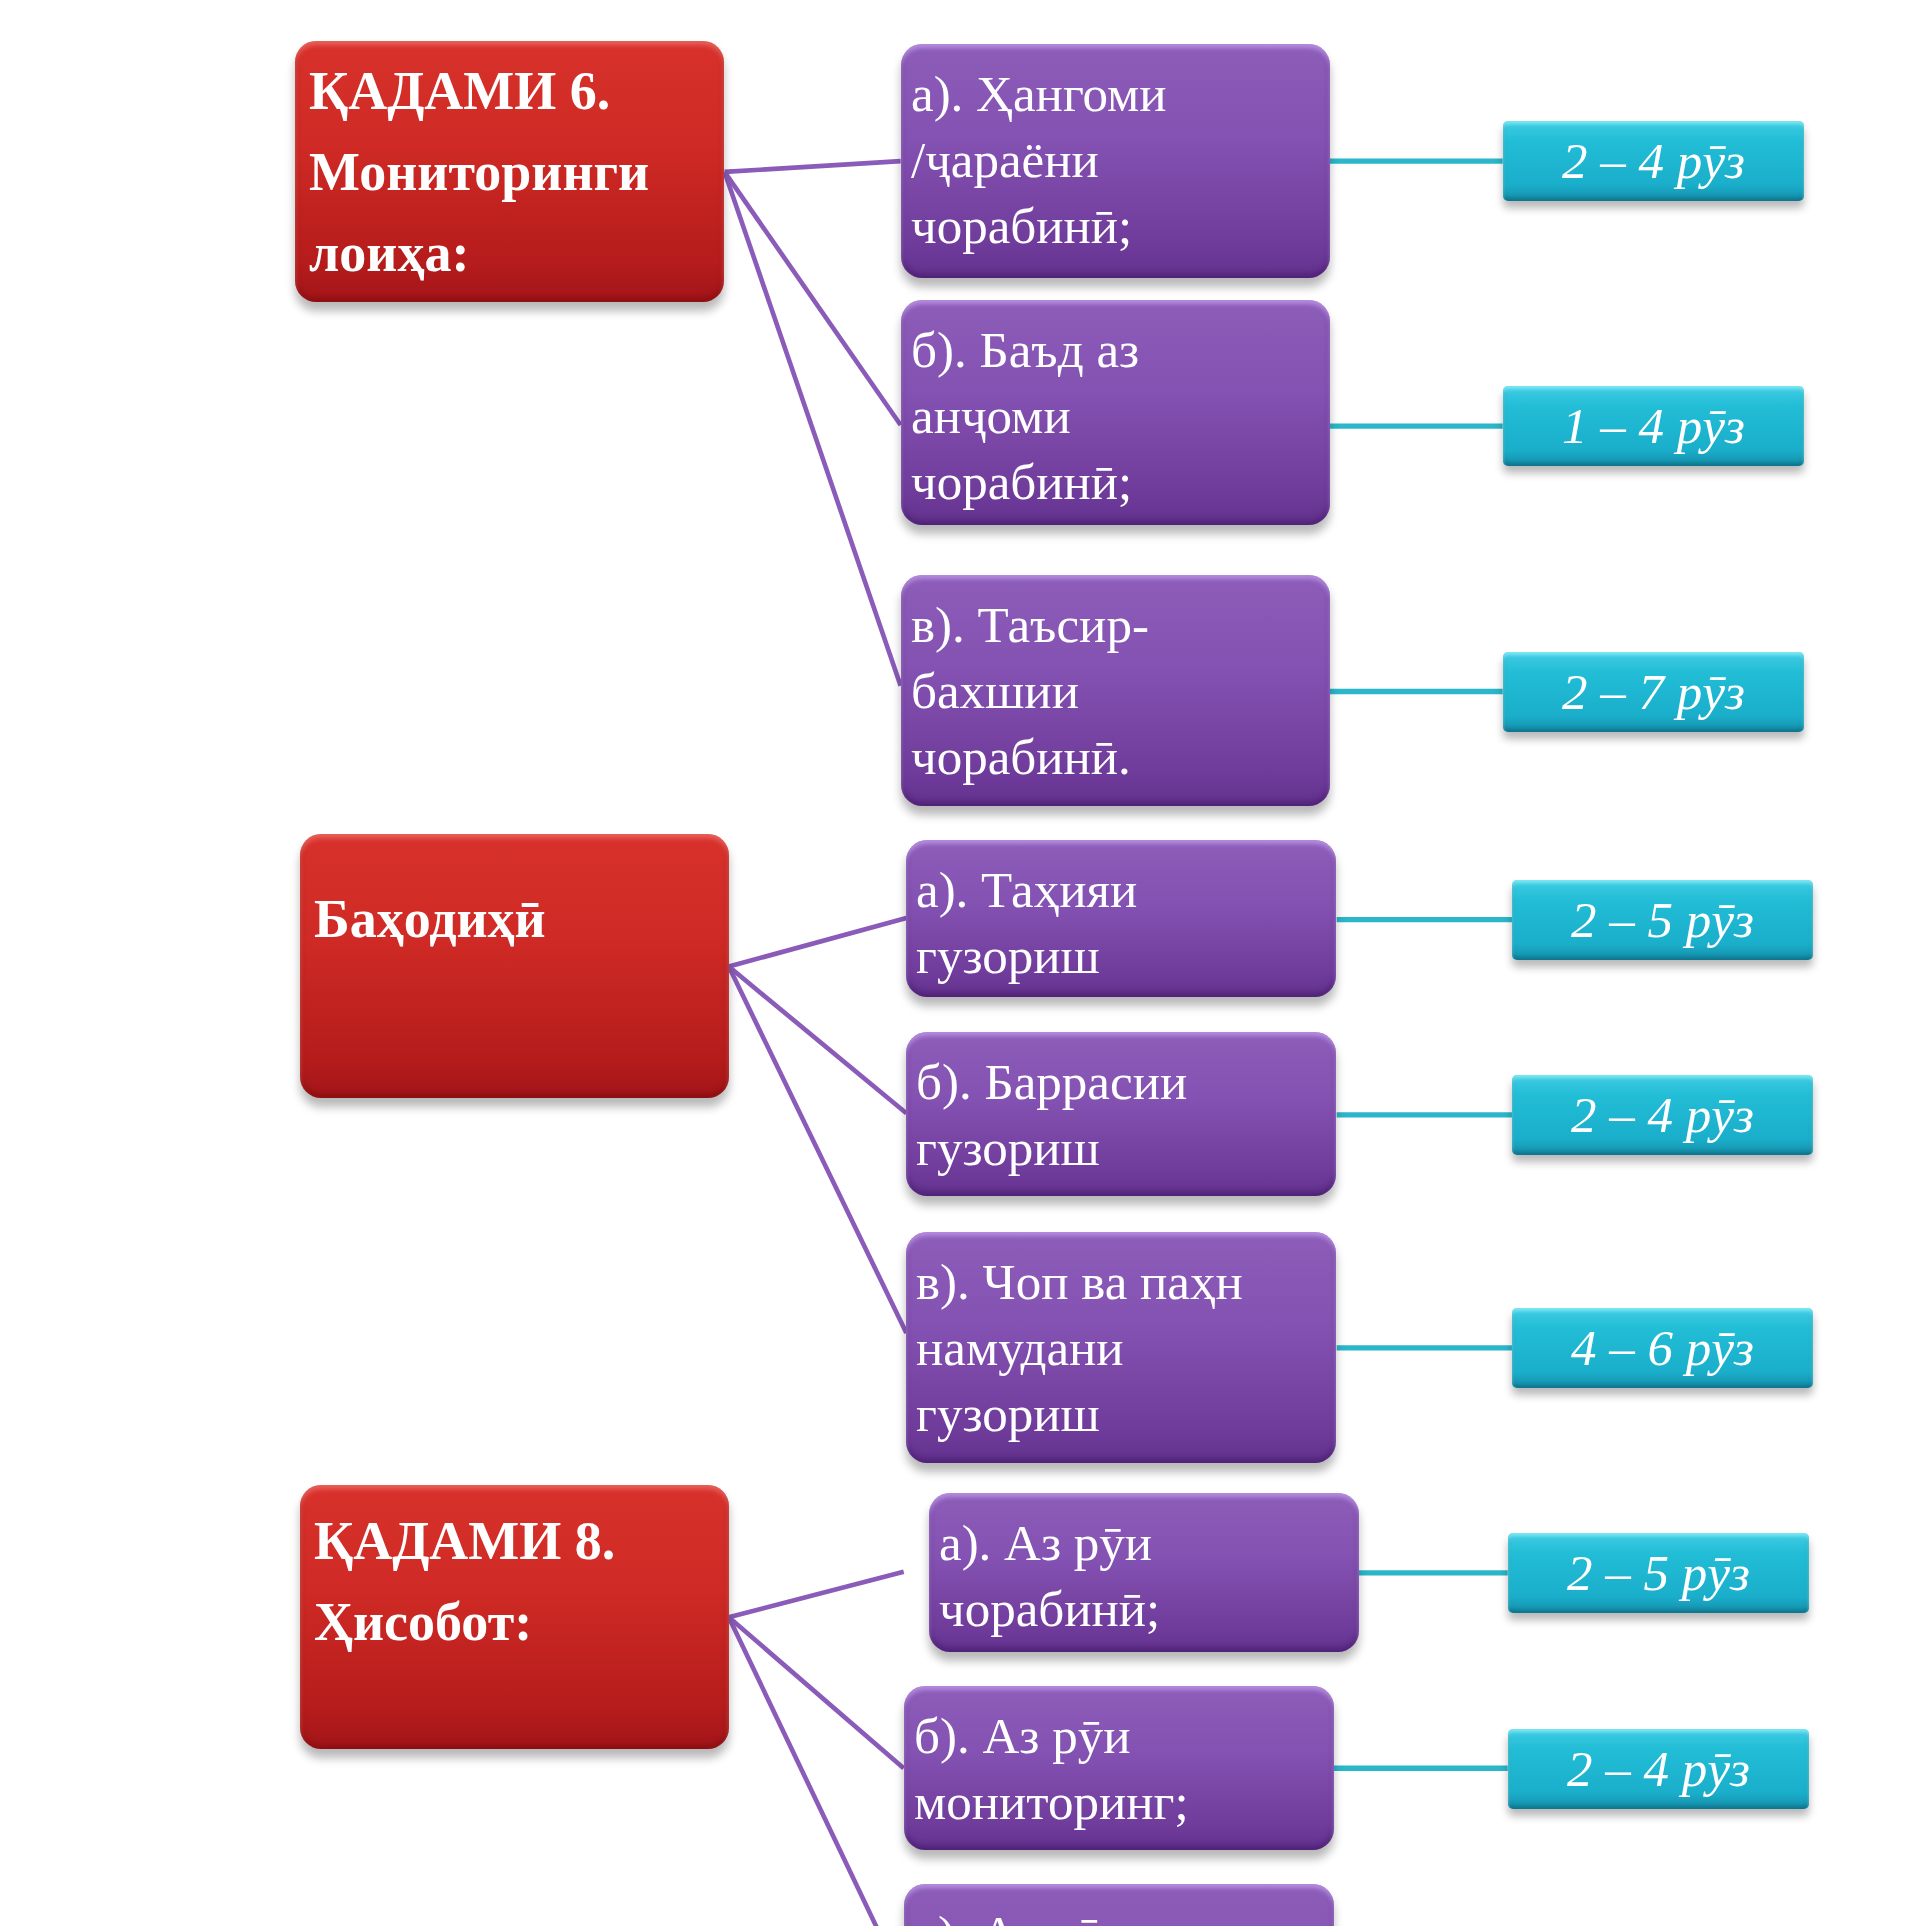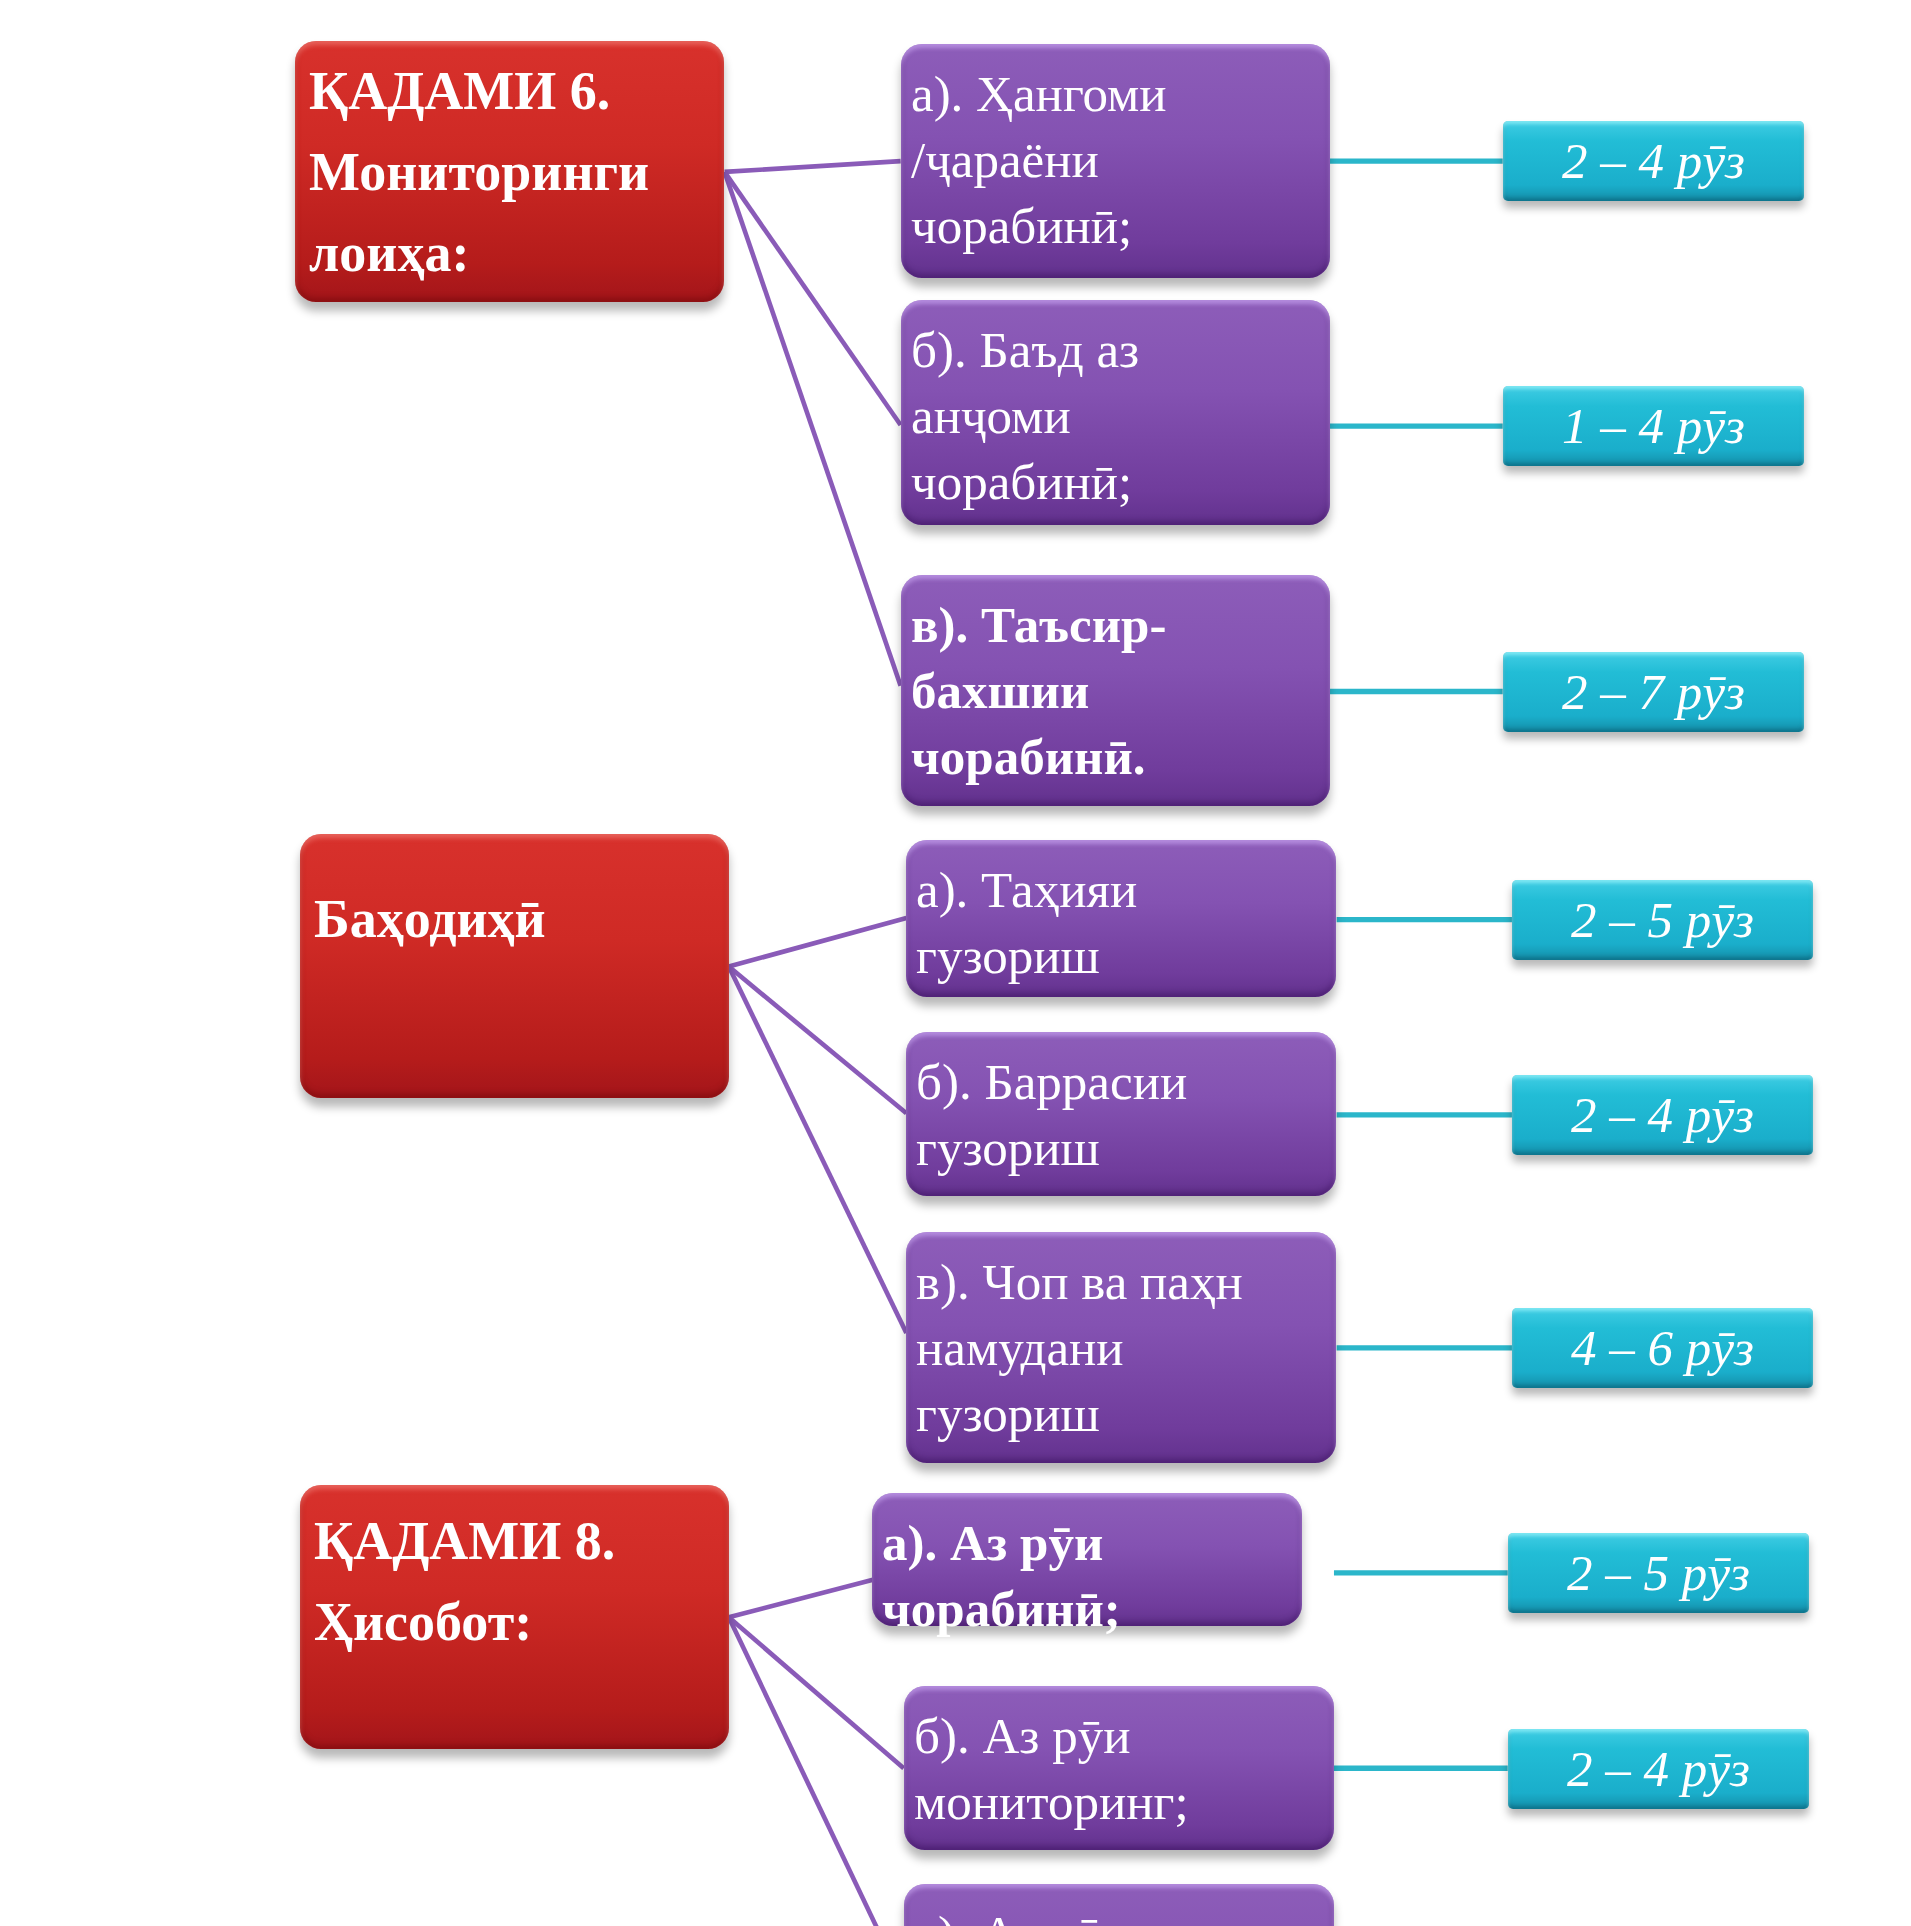--- a/index.html
+++ b/index.html
@@ -69,21 +69,21 @@
 </div>
 <div class="box dur" style="left:1503px; top:121px; width:301px; height:80px;">2 – 4 рӯз</div>
 
 <div class="box sub" style="left:901px; top:300px; width:429px; height:225px;">
   <span class="line">б). Баъд аз</span>
   <span class="line">анҷоми</span>
   <span class="line">чорабинӣ;</span>
 </div>
 <div class="box dur" style="left:1503px; top:386px; width:301px; height:80px;">1 – 4 рӯз</div>
 
-<div class="box sub" style="left:901px; top:575px; width:429px; height:231px;font-weight:bold;">
+<div class="box sub" style="left:901px; top:575px; width:429px; height:231px;">
   <span class="line">в). Таъсир-</span>
   <span class="line">бахшии</span>
   <span class="line">чорабинӣ.</span>
 </div>
 <div class="box dur" style="left:1503px; top:652px; width:301px; height:80px;">2 – 7 рӯз</div>
 
 <div class="box step" style="left:300px; top:834px; width:429px; height:264px; padding-top:58px;">
   <span class="line">Баҳодиҳӣ</span>
 </div>
 <div class="box sub" style="left:906px; top:840px; width:430px; height:157px;">
@@ -102,21 +102,21 @@
   <span class="line">в). Чоп ва паҳн</span>
   <span class="line">намудани</span>
   <span class="line">гузориш</span>
 </div>
 <div class="box dur" style="left:1512px; top:1308px; width:301px; height:80px;">4 – 6 рӯз</div>
 
 <div class="box step" style="left:300px; top:1485px; width:429px; height:264px; padding-top:29px;">
   <span class="line">ҚАДАМИ 8.</span>
   <span class="line">Ҳисобот:</span>
 </div>
-<div class="box sub" style="left:872px; top:1493px; width:430px; height:133px;font-weight:bold;">
+<div class="box sub" style="left:929px; top:1493px; width:430px; height:159px;">
   <span class="line">а). Аз рӯи</span>
   <span class="line">чорабинӣ;</span>
 </div>
 <div class="box dur" style="left:1508px; top:1533px; width:301px; height:80px;">2 – 5 рӯз</div>
 
 <div class="box sub" style="left:904px; top:1686px; width:430px; height:164px;">
   <span class="line">б). Аз рӯи</span>
   <span class="line">мониторинг;</span>
 </div>
 <div class="box dur" style="left:1508px; top:1729px; width:301px; height:80px;">2 – 4 рӯз</div>

